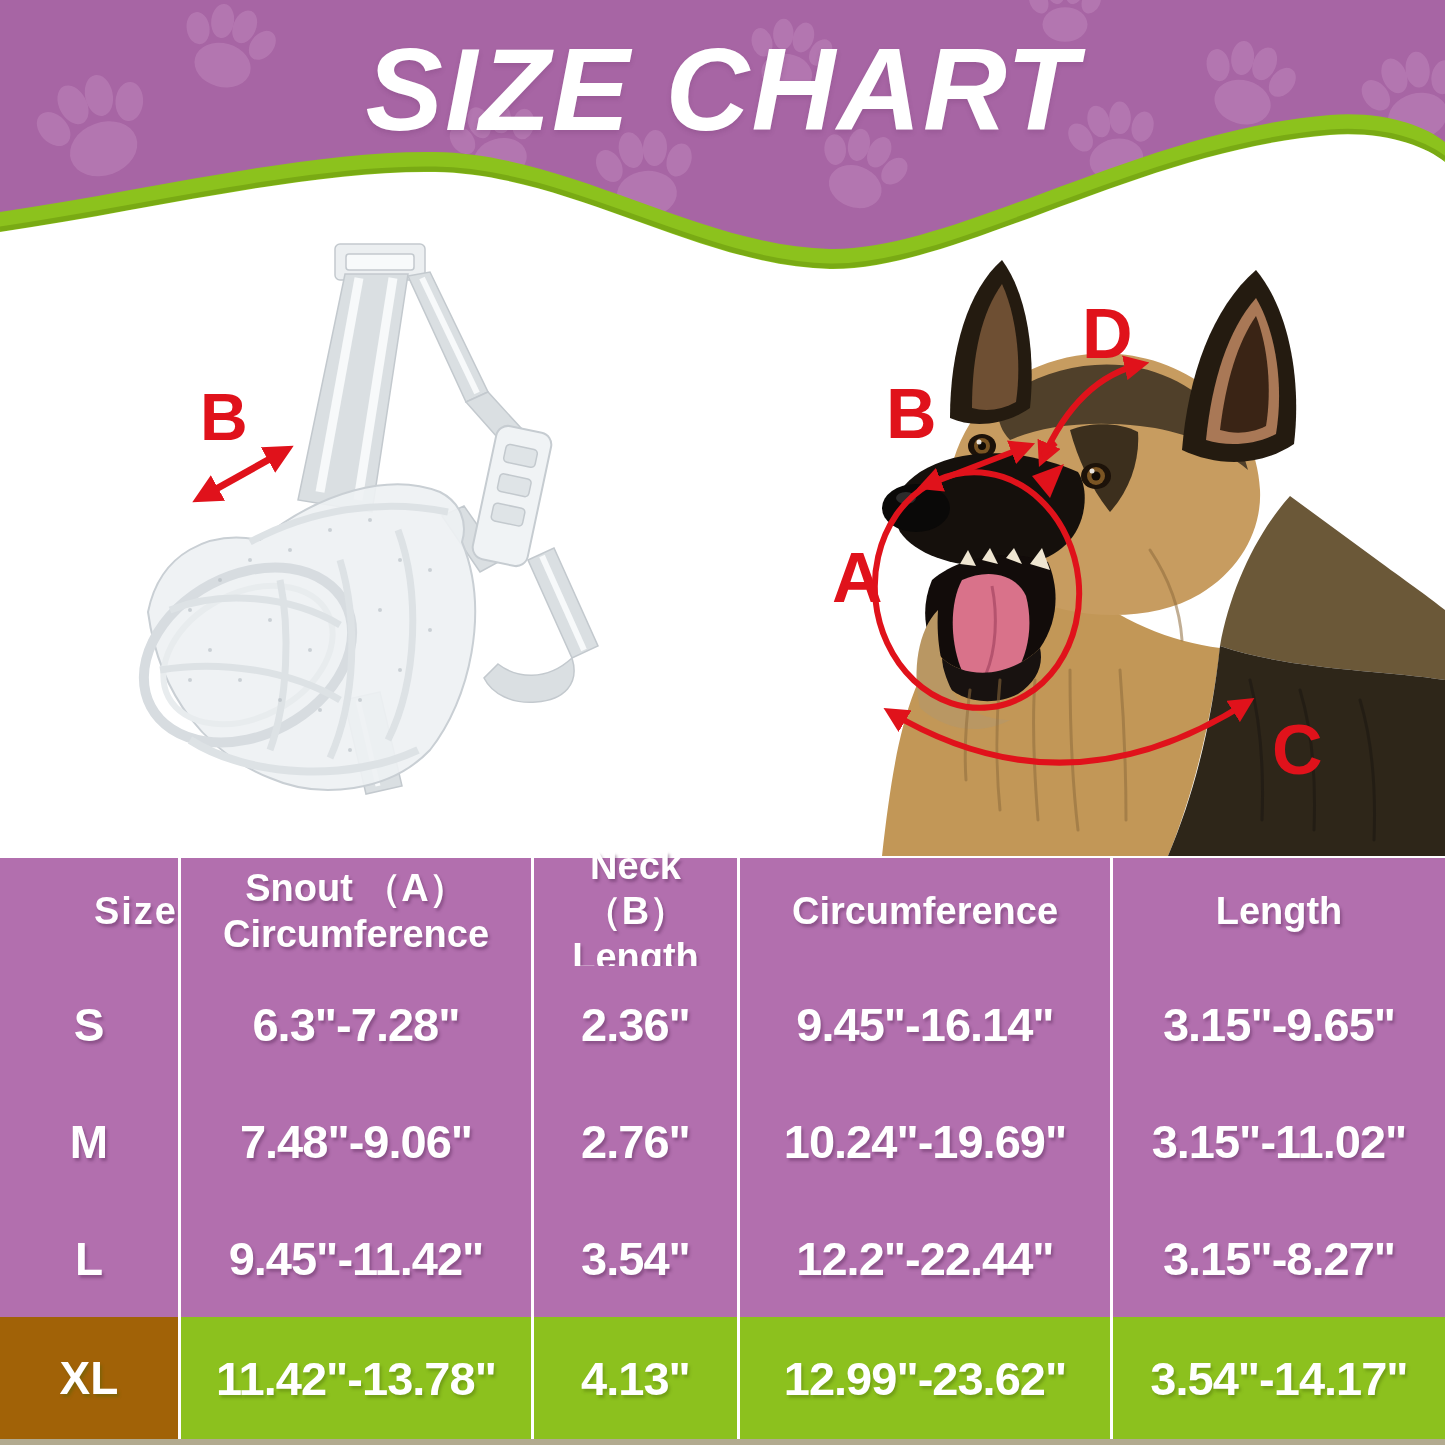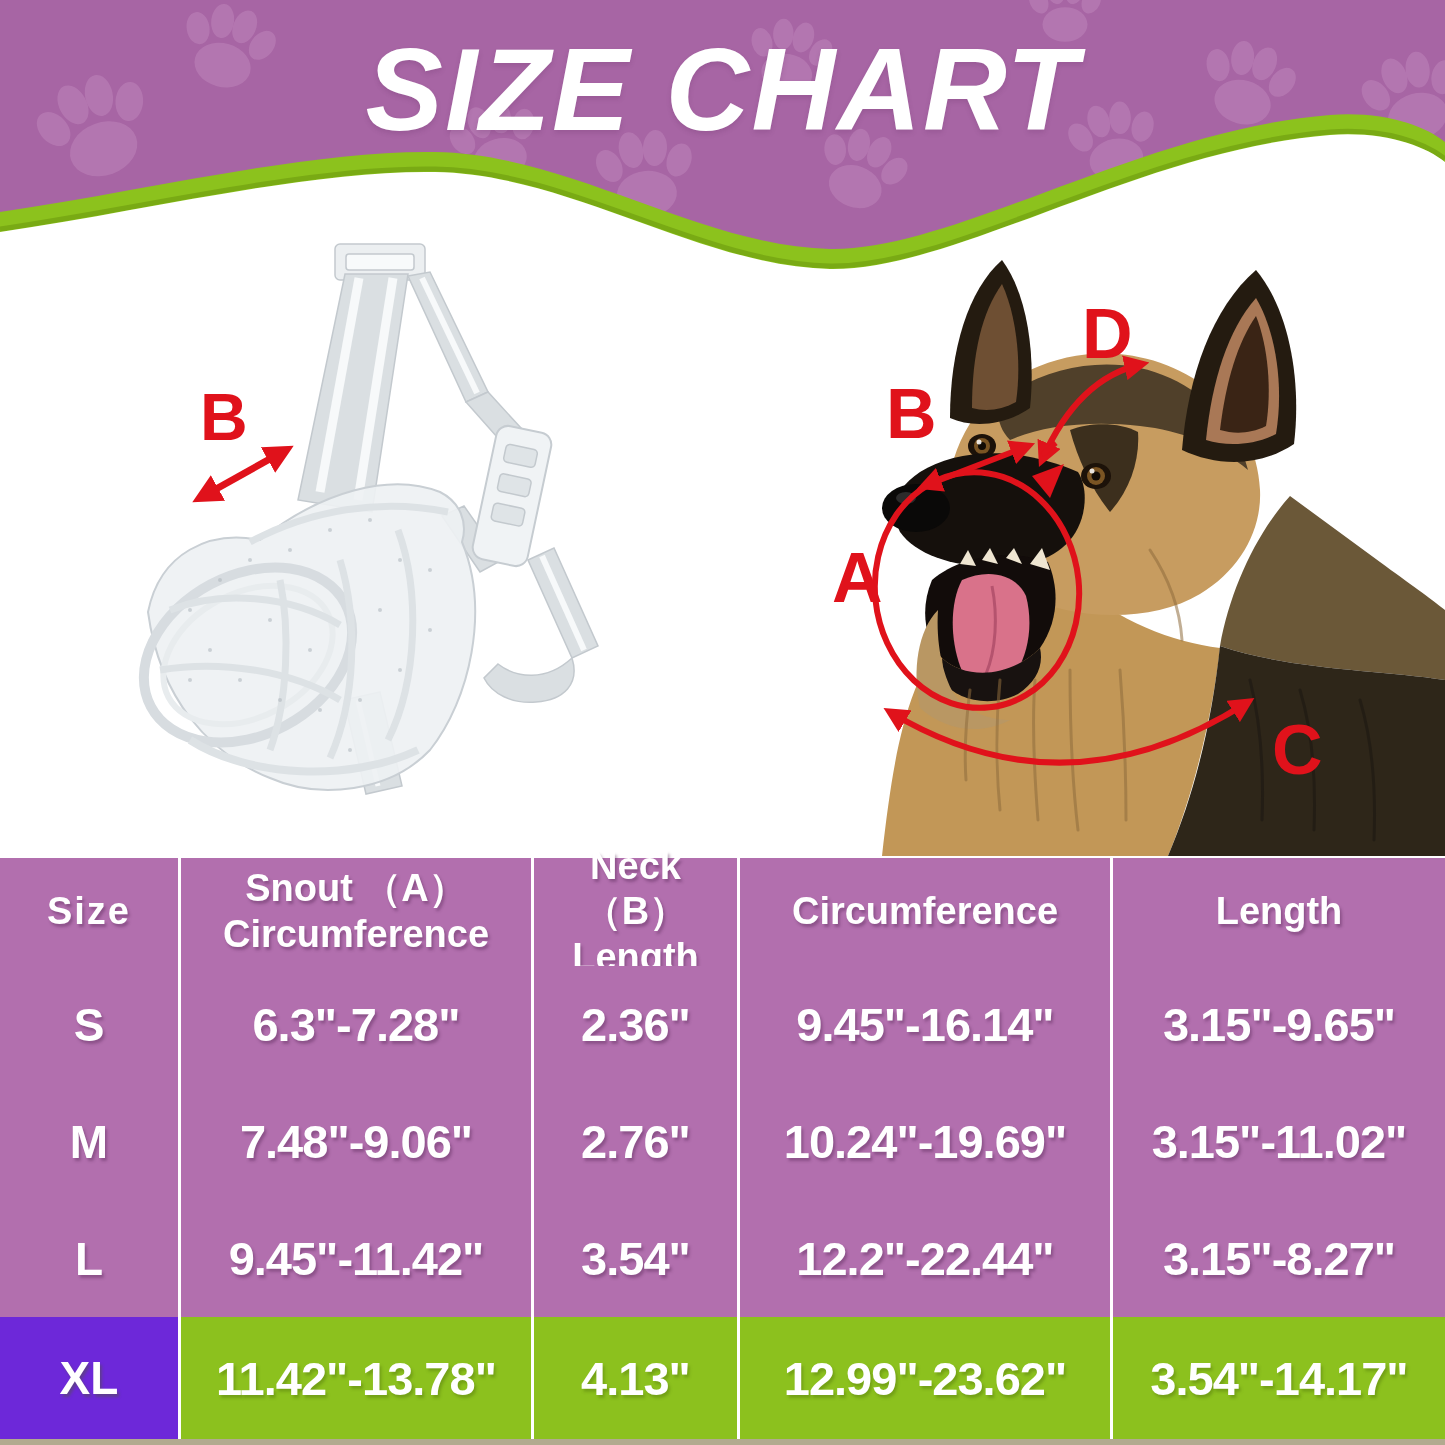--- a/index.html
+++ b/index.html
@@ -22,21 +22,21 @@
   
   .size-table{position:absolute;left:0;top:858px;width:1445px;height:581px;
       display:grid;
       grid-template-columns:178px 350px 203px 370px 332px;
       grid-template-rows:108px 117px 117px 117px 122px;
       column-gap:3px;row-gap:0;background:#ffffff;}
   .cell{background:#b26fae;color:#ffffff;display:flex;align-items:center;justify-content:center;
         font-weight:700;text-shadow:2px 3px 3px rgba(70,25,70,0.35);}
   .cell.head{flex-direction:column;font-size:38px;line-height:1.2;text-align:center;}
   .cell.head .hb{font-size:38px;}
-  .cell.size-head{font-size:40px;letter-spacing:2px;}
+  .cell.size-head{font-size:40px;letter-spacing:2px;align-items:flex-end;}
   .cell.val{font-size:47px;letter-spacing:-1px;white-space:nowrap;}
   .cell.rowlabel{font-size:46px;}
   .bottom-strip{position:absolute;left:0;top:1439px;width:1445px;height:6px;background:#b2aa8f;}
 </style>
 </head>
 <body>
 
 <div class="stage">
 
   <div class="header">
@@ -255,21 +255,21 @@
     <div class="cell val">2.76"</div>
     <div class="cell val">10.24"-19.69"</div>
     <div class="cell val">3.15"-11.02"</div>
 
     <div class="cell rowlabel">L</div>
     <div class="cell val">9.45"-11.42"</div>
     <div class="cell val">3.54"</div>
     <div class="cell val">12.2"-22.44"</div>
     <div class="cell val">3.15"-8.27"</div>
 
-    <div class="cell rowlabel row-xl-cell" style="background:#6d28d9;text-shadow:2px 3px 3px rgba(70,100,10,0.35);">XL</div>
+    <div class="cell rowlabel row-xl-cell" style="background:#a16207;text-shadow:2px 3px 3px rgba(70,100,10,0.35);">XL</div>
     <div class="cell val" style="background:#8cc11e;text-shadow:2px 3px 3px rgba(70,100,10,0.35);">11.42"-13.78"</div>
     <div class="cell val" style="background:#8cc11e;text-shadow:2px 3px 3px rgba(70,100,10,0.35);">4.13"</div>
     <div class="cell val" style="background:#8cc11e;text-shadow:2px 3px 3px rgba(70,100,10,0.35);">12.99"-23.62"</div>
     <div class="cell val" style="background:#8cc11e;text-shadow:2px 3px 3px rgba(70,100,10,0.35);">3.54"-14.17"</div>
   </div>
 
   <div class="bottom-strip"></div>
 </div>
 
 </body></html>

